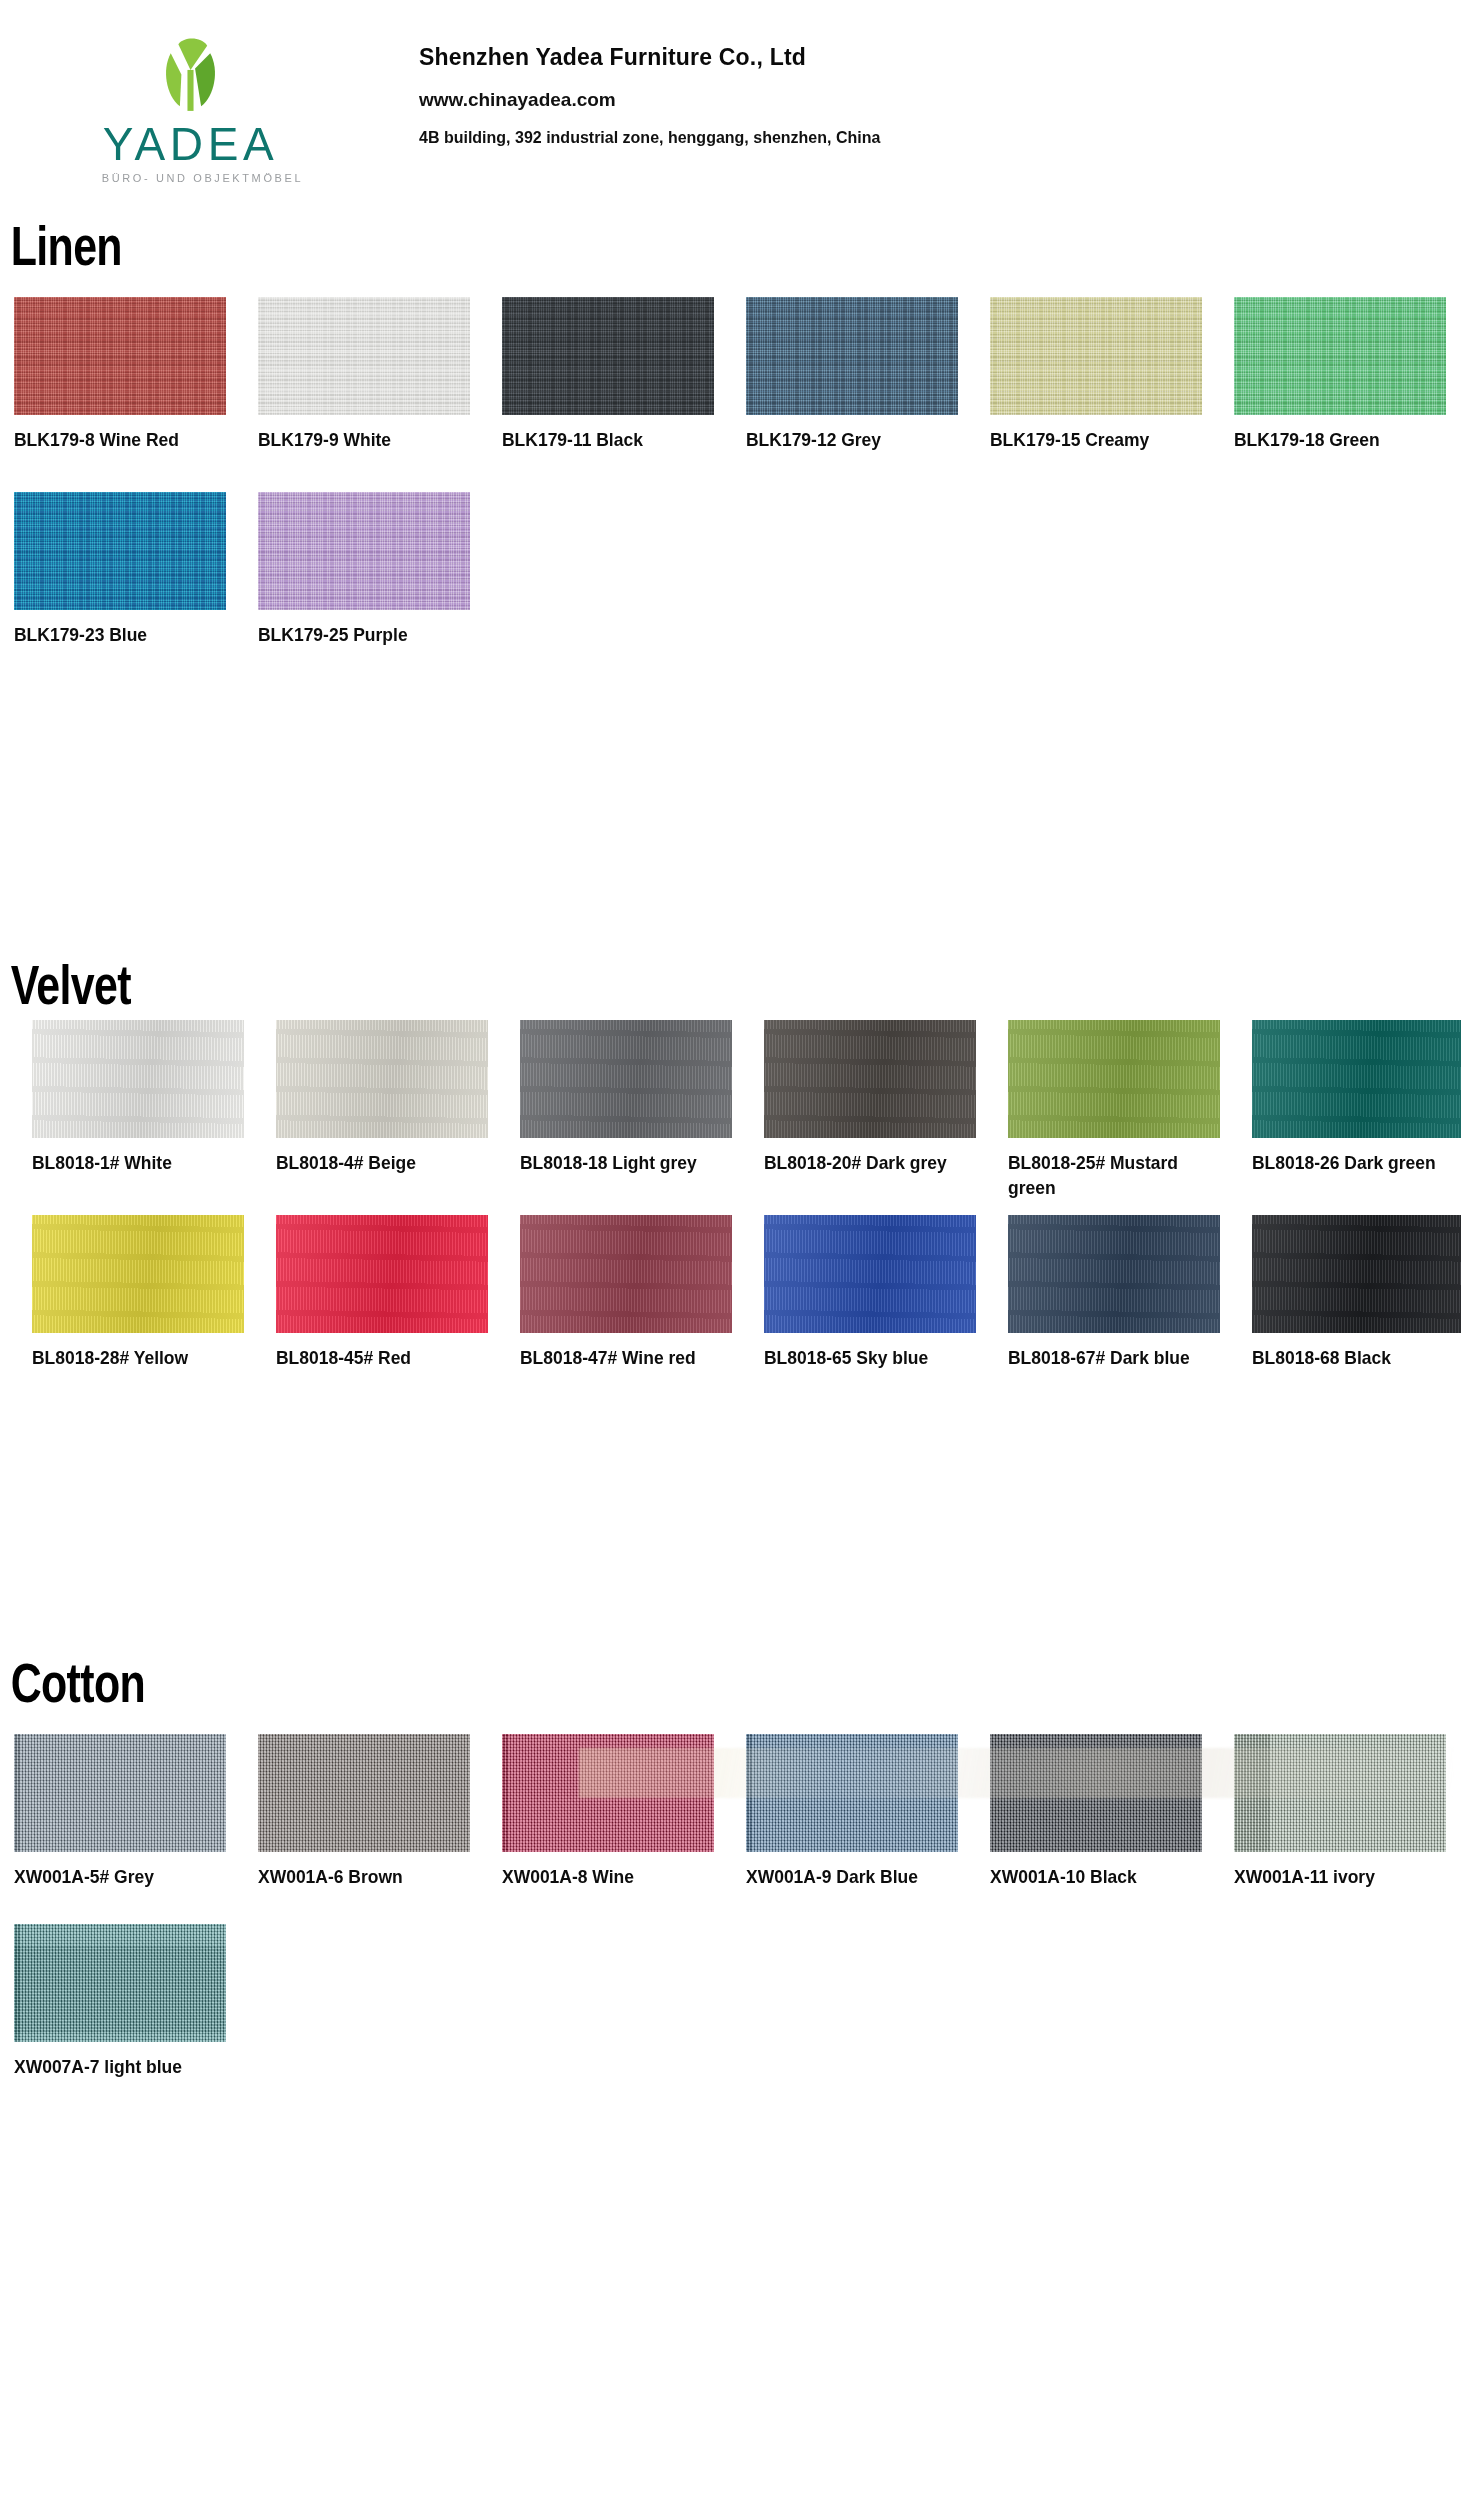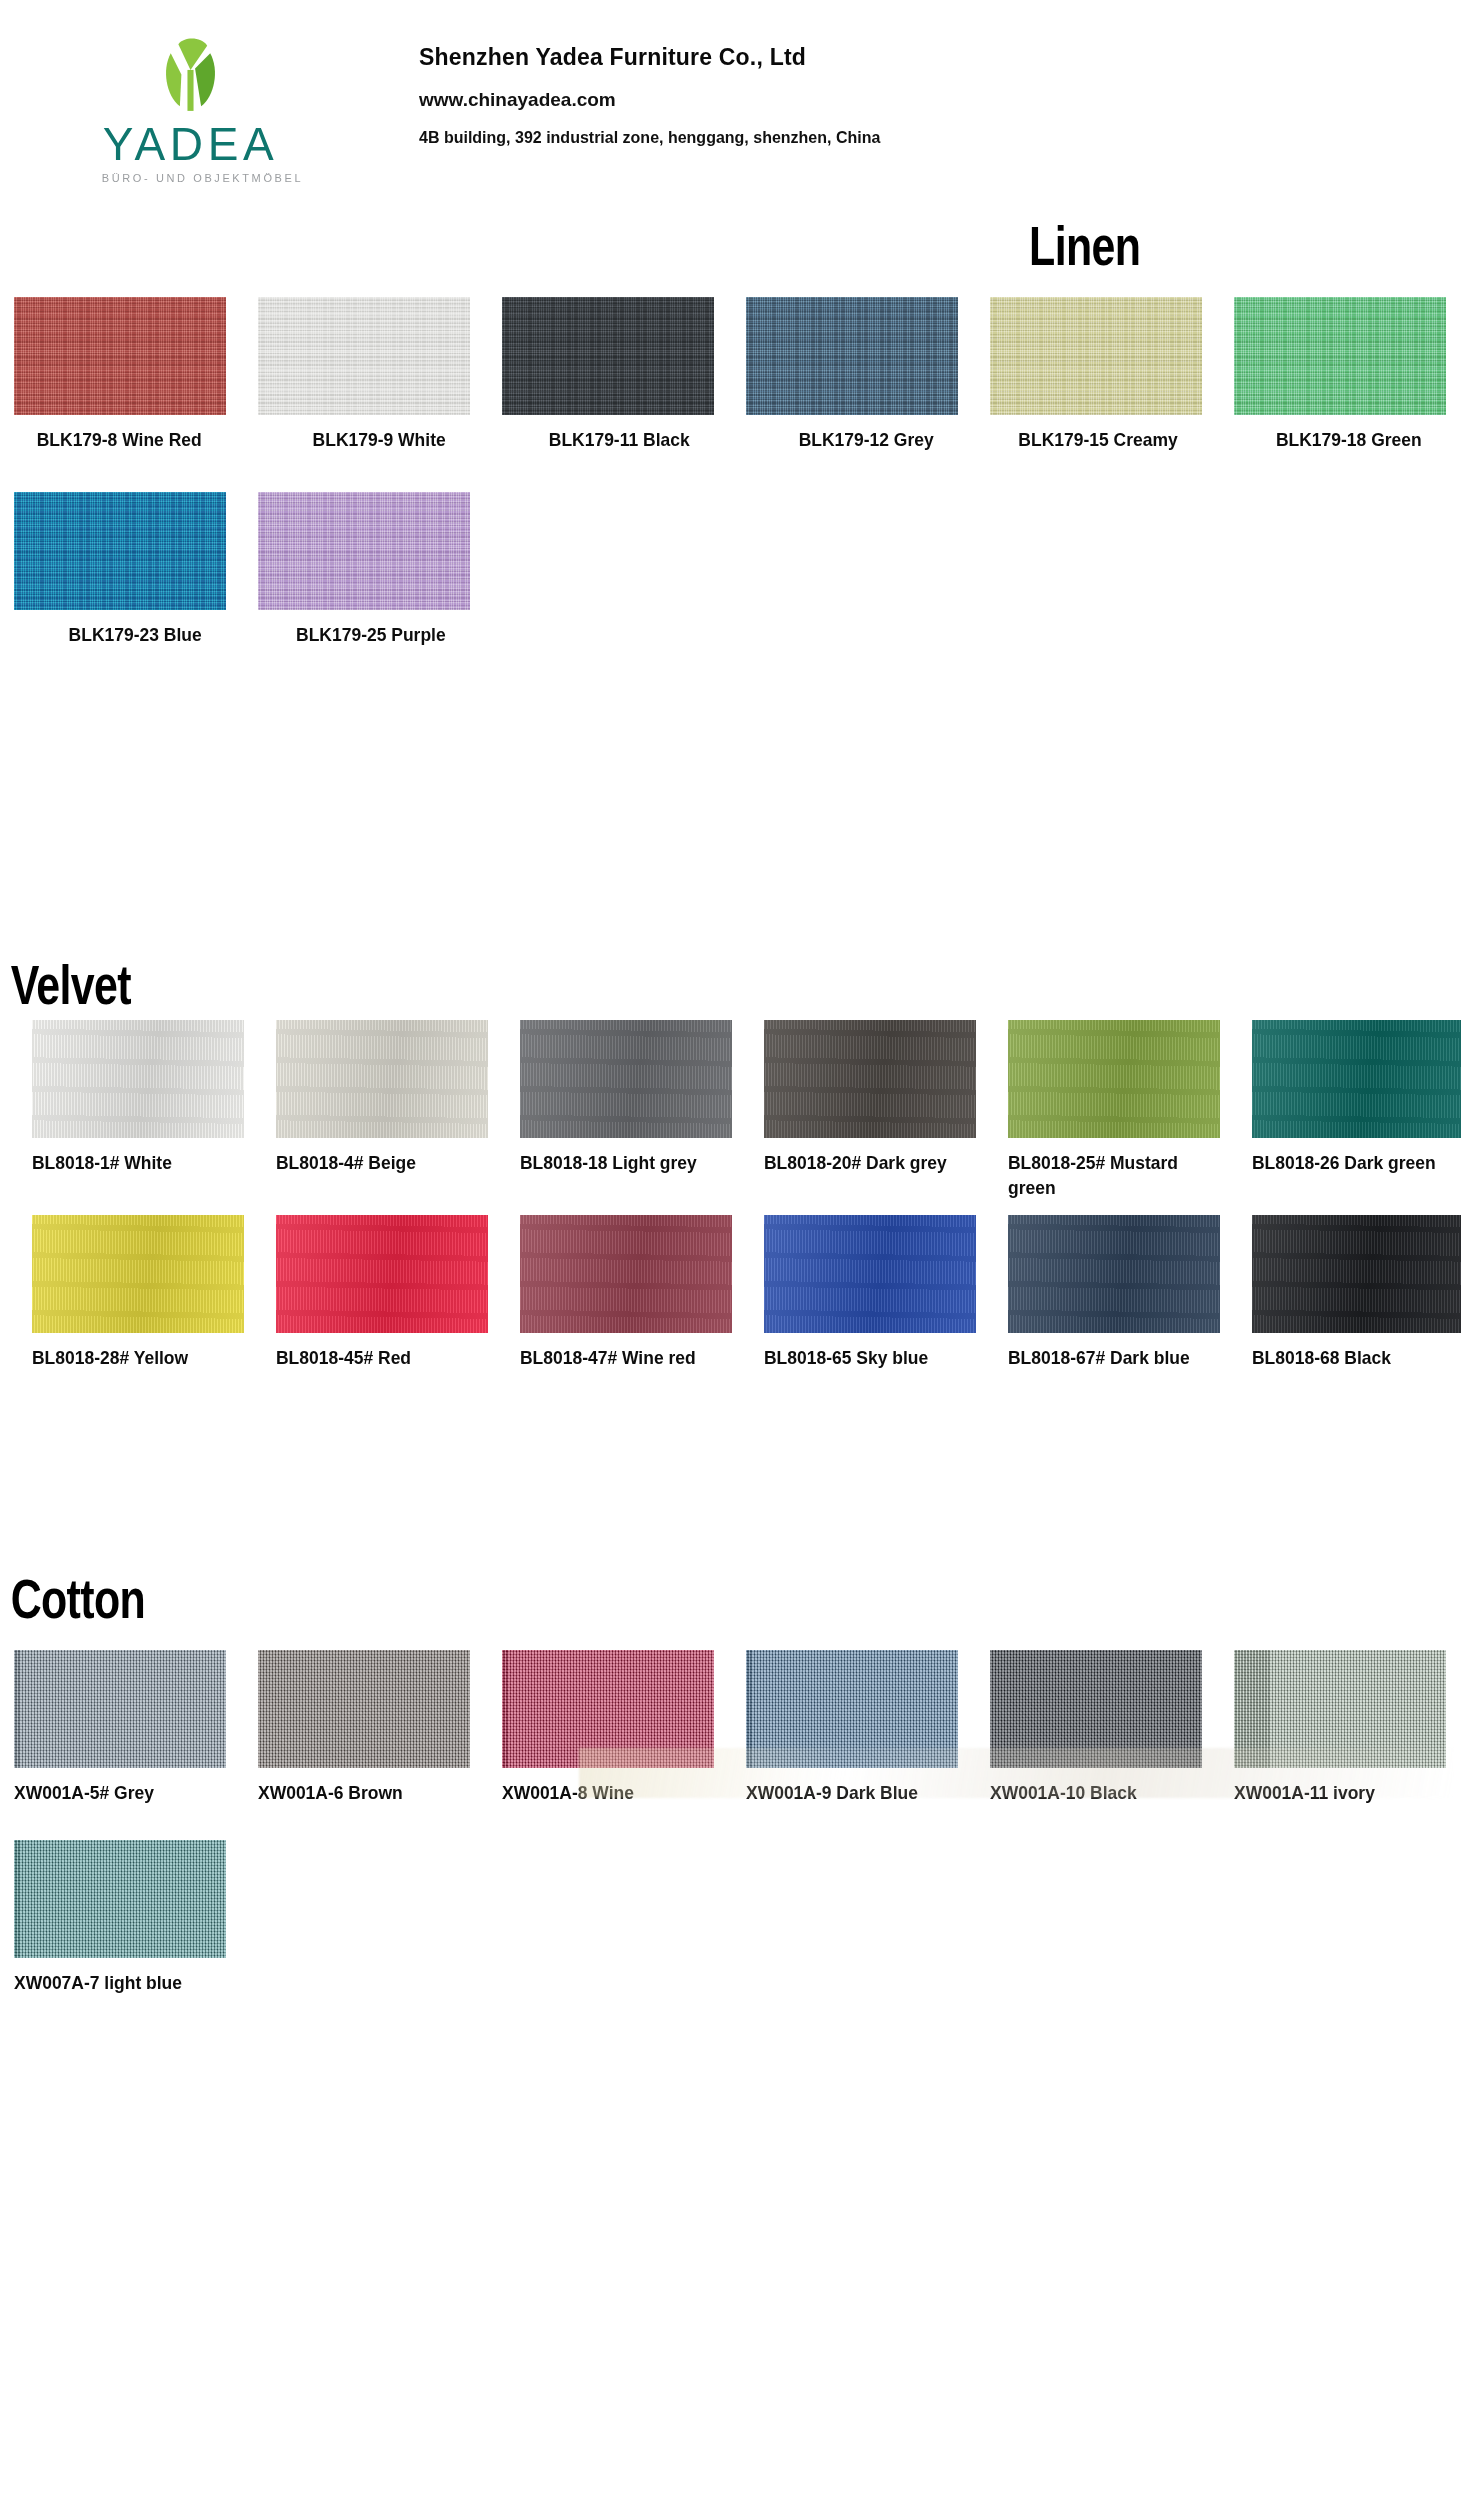--- a/index.html
+++ b/index.html
@@ -194,21 +194,21 @@
   </div>
 
   <div class="company-block">
     <div class="company-name">Shenzhen Yadea Furniture Co., Ltd</div>
     <div class="company-web">www.chinayadea.com</div>
     <div class="company-addr">4B building, 392 industrial zone, henggang, shenzhen, China</div>
   </div>
 </div>
 
 <div id="sections-root">
-    <div class="section" style="position: absolute; left: 0px; top: 219px; width: 1462px; text-align: right;">
+    <div class="section" style="position: absolute; left: 0px; top: 219px; width: 1462px;">
       <div class="section-title">Linen</div>
       <div class="swatch-grid" style="margin-top: 23px; row-gap: 40px;">
         <div class="swatch-cell">
           <div class="swatch-img tex-linen" style="background: rgb(181, 85, 80); height: 118px;"></div>
           <div class="swatch-label">BLK179-8 Wine Red</div>
         </div>
         <div class="swatch-cell">
           <div class="swatch-img tex-linen" style="background: rgb(230, 230, 228); height: 118px;"></div>
           <div class="swatch-label">BLK179-9 White</div>
         </div>
@@ -284,21 +284,21 @@
         <div class="swatch-cell">
           <div class="swatch-img tex-velvet" style="background: rgb(49, 69, 94); height: 118px;"></div>
           <div class="swatch-label">BL8018-67# Dark blue</div>
         </div>
         <div class="swatch-cell">
           <div class="swatch-img tex-velvet" style="background: rgb(30, 32, 36); height: 118px;"></div>
           <div class="swatch-label">BL8018-68 Black</div>
         </div>
       </div>
     </div>
-    <div class="section" style="position: absolute; left: 0px; top: 1572px; width: 1376px;">
+    <div class="section" style="position: absolute; left: 0px; top: 1656px; width: 1376px;">
       <div class="section-title">Cotton</div>
       <div class="swatch-grid" style="margin-top: 23px; row-gap: 35px;">
         <div class="swatch-cell">
           <div class="swatch-img tex-cotton" style="background: rgb(125, 144, 160); height: 118px;"></div>
           <div class="swatch-label">XW001A-5# Grey</div>
         </div>
         <div class="swatch-cell">
           <div class="swatch-img tex-cotton" style="background: rgb(121, 112, 108); height: 118px;"></div>
           <div class="swatch-label">XW001A-6 Brown</div>
         </div>

